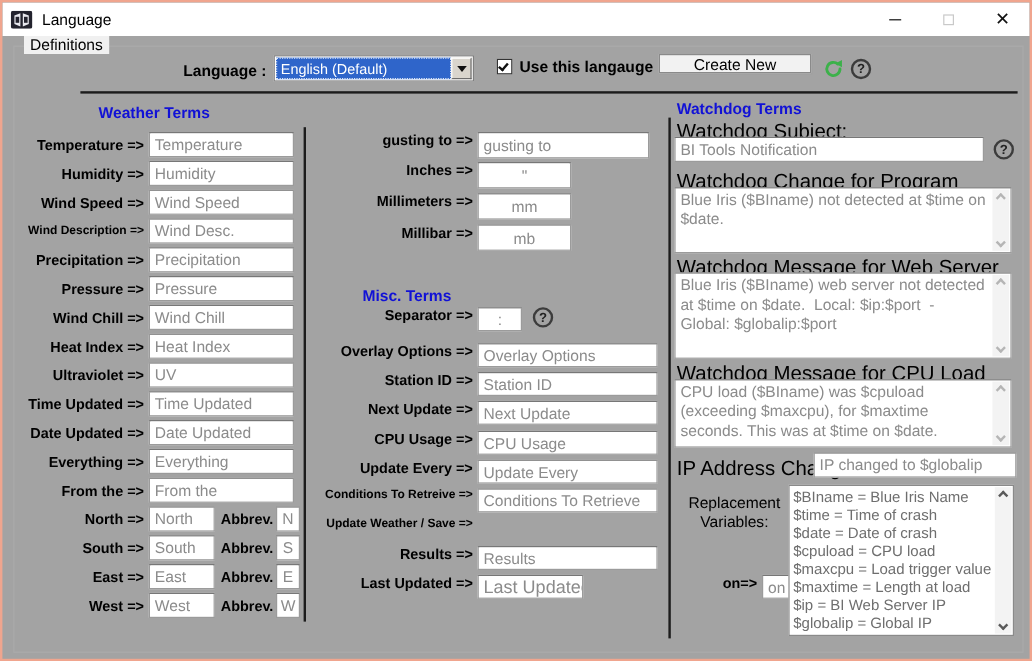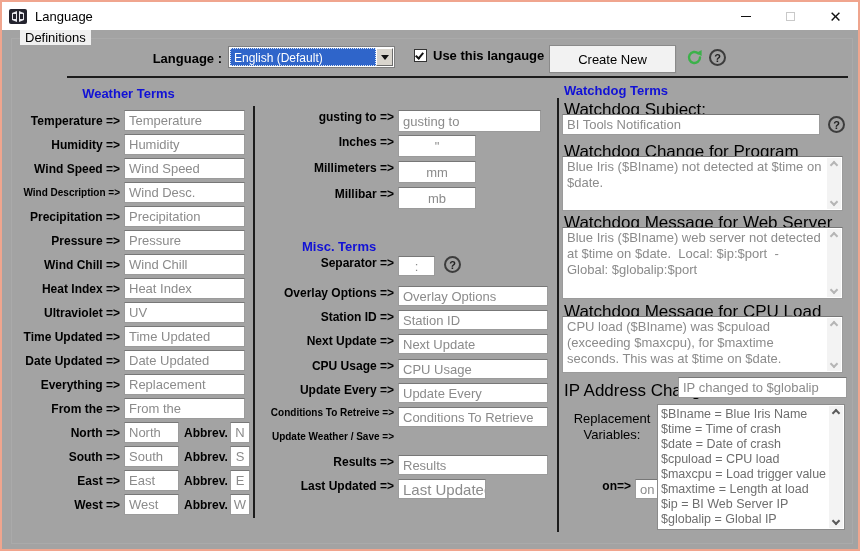--- a/index.html
+++ b/index.html
@@ -49,21 +49,21 @@
   }
   .combo-arrow { width:0; height:0; border-left:4px solid transparent; border-right:4px solid transparent; border-top:5px solid #111; }
   .checkbox-wrap { position:absolute; left:412px; top:46px; display:flex; align-items:center; }
   .checkbox { width:13px; height:13px; background:#fff; border:1px solid #333; position:relative; }
   .checkbox .mark {
     position:absolute; left:2px; top:1px; width:5px; height:8px;
     border-right:2px solid #111; border-bottom:2px solid #111; transform:rotate(40deg);
   }
   .checkbox-label { margin-left:6px; font-size:13px; font-weight:bold; }
   .btn {
-    position:absolute; left:547px; top:43px; width:127px; height:28px;
+    position:absolute; left:547px; top:43px; width:127px; height:16px;
     background:#f2f2f2; border:1px solid #8a8a8a; box-shadow:1px 1px 0 #9f9f9f;
     font-size:13px; color:#000; display:flex; align-items:center; justify-content:center;
   }
   .refresh-wrap { position:absolute; left:684px; top:47px; width:17px; height:17px; }
   .help-circle {
     width:17px; height:17px; border:2px solid #3c3c3c; border-radius:50%;
     display:flex; align-items:center; justify-content:center;
     font-size:11px; font-weight:bold; color:#222; background:transparent;
   }
   .help-topbar { position:absolute; left:707px; top:47px; }
@@ -211,21 +211,21 @@
   <div class="wrow" style="top:324px">
       <span class="lbl">Time Updated =&gt;</span>
       <div class="fld ml4" style="width:121px">Time Updated</div>
     </div>
   <div class="wrow" style="top:348px">
       <span class="lbl">Date Updated =&gt;</span>
       <div class="fld ml4" style="width:121px">Date Updated</div>
     </div>
   <div class="wrow" style="top:372px">
       <span class="lbl">Everything =&gt;</span>
-      <div class="fld ml4" style="width:121px">Replacement</div>
+      <div class="fld ml4" style="width:121px">Everything</div>
     </div>
   <div class="wrow" style="top:396px">
       <span class="lbl">From the =&gt;</span>
       <div class="fld ml4" style="width:121px">From the</div>
     </div>
 
   <div class="wrow" style="top:420px">
       <span class="lbl">North =&gt;</span>
       <div class="fld ml4" style="width:55px">North</div>
       <span class="lbl" style="width:42px;margin-left:5px">Abbrev.</span>

